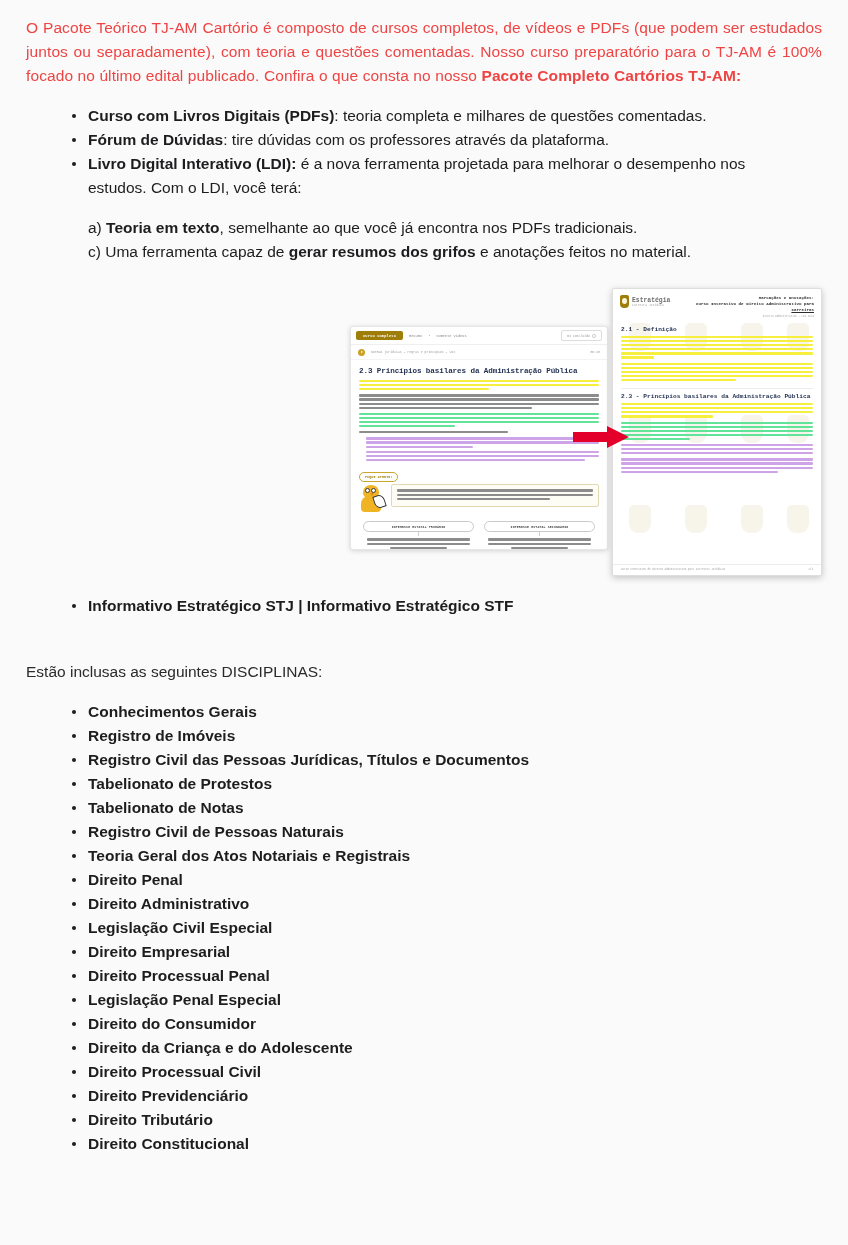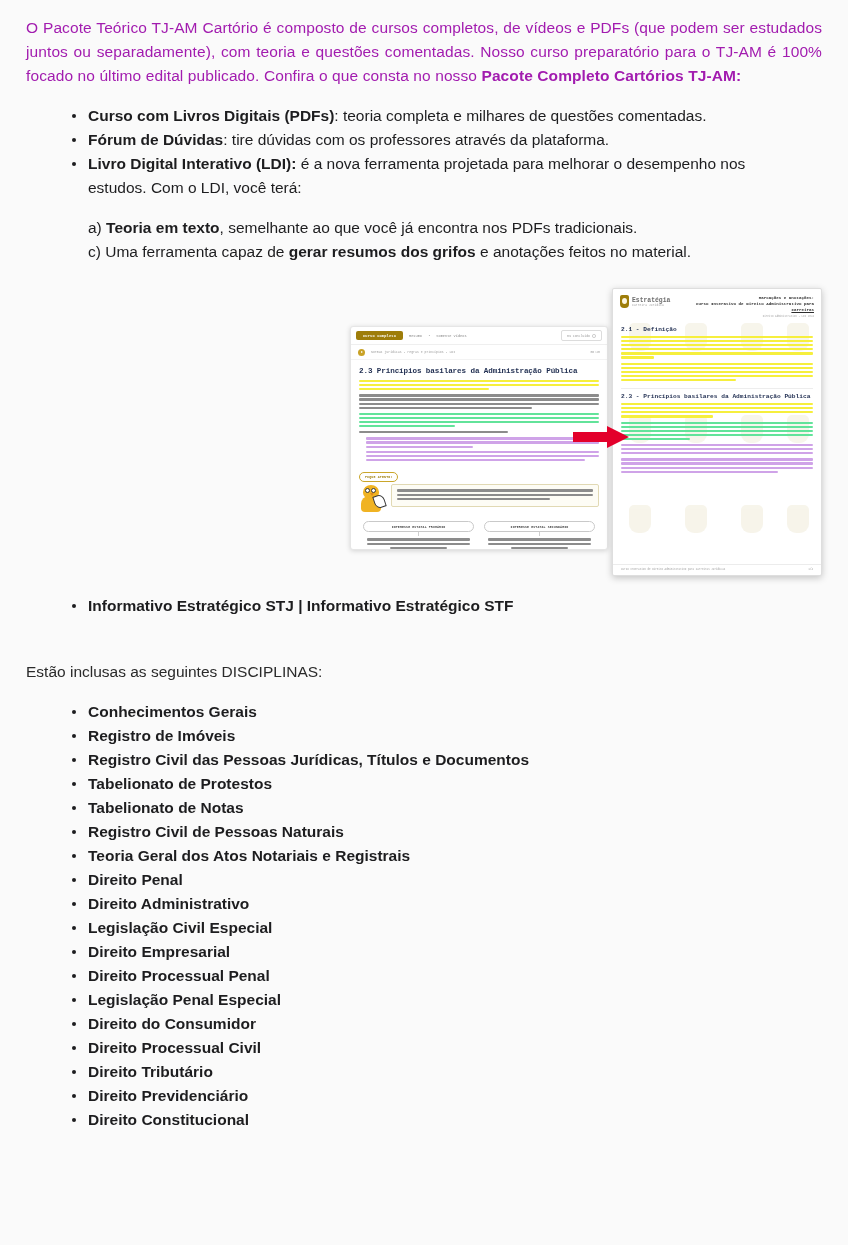--- a/index.html
+++ b/index.html
@@ -18,21 +18,21 @@
     padding:16px 26px 0 26px;
     position:relative;
     overflow:hidden;
   }
 
   
   .intro{
     font-size:15.5px;
     line-height:24px;
     text-align:justify;
-    color:#a21caf;
+    color:#ef4444;
     margin:0 0 14px 0;
     letter-spacing:.1px;
   }
   .intro b{font-weight:700;}
 
   
   ul.blist{
     list-style:none;
     margin:16px;
     padding:0 0 0 30px;
@@ -540,19 +540,20 @@
     <li>Tabelionato de Notas</li>
     <li>Registro Civil de Pessoas Naturais</li>
     <li>Teoria Geral dos Atos Notariais e Registrais</li>
     <li>Direito Penal</li>
     <li>Direito Administrativo</li>
     <li>Legislação Civil Especial</li>
     <li>Direito Empresarial</li>
     <li>Direito Processual Penal</li>
     <li>Legislação Penal Especial</li>
     <li>Direito do Consumidor</li>
+    <li>Direito da Criança e do Adolescente</li>
     <li>Direito Processual Civil</li>
+    <li>Direito Previdenciário</li>
     <li>Direito Tributário</li>
-    <li>Direito Previdenciário</li>
     <li>Direito Constitucional</li>
   </ul>
 
 </div>
 
 </body></html>

